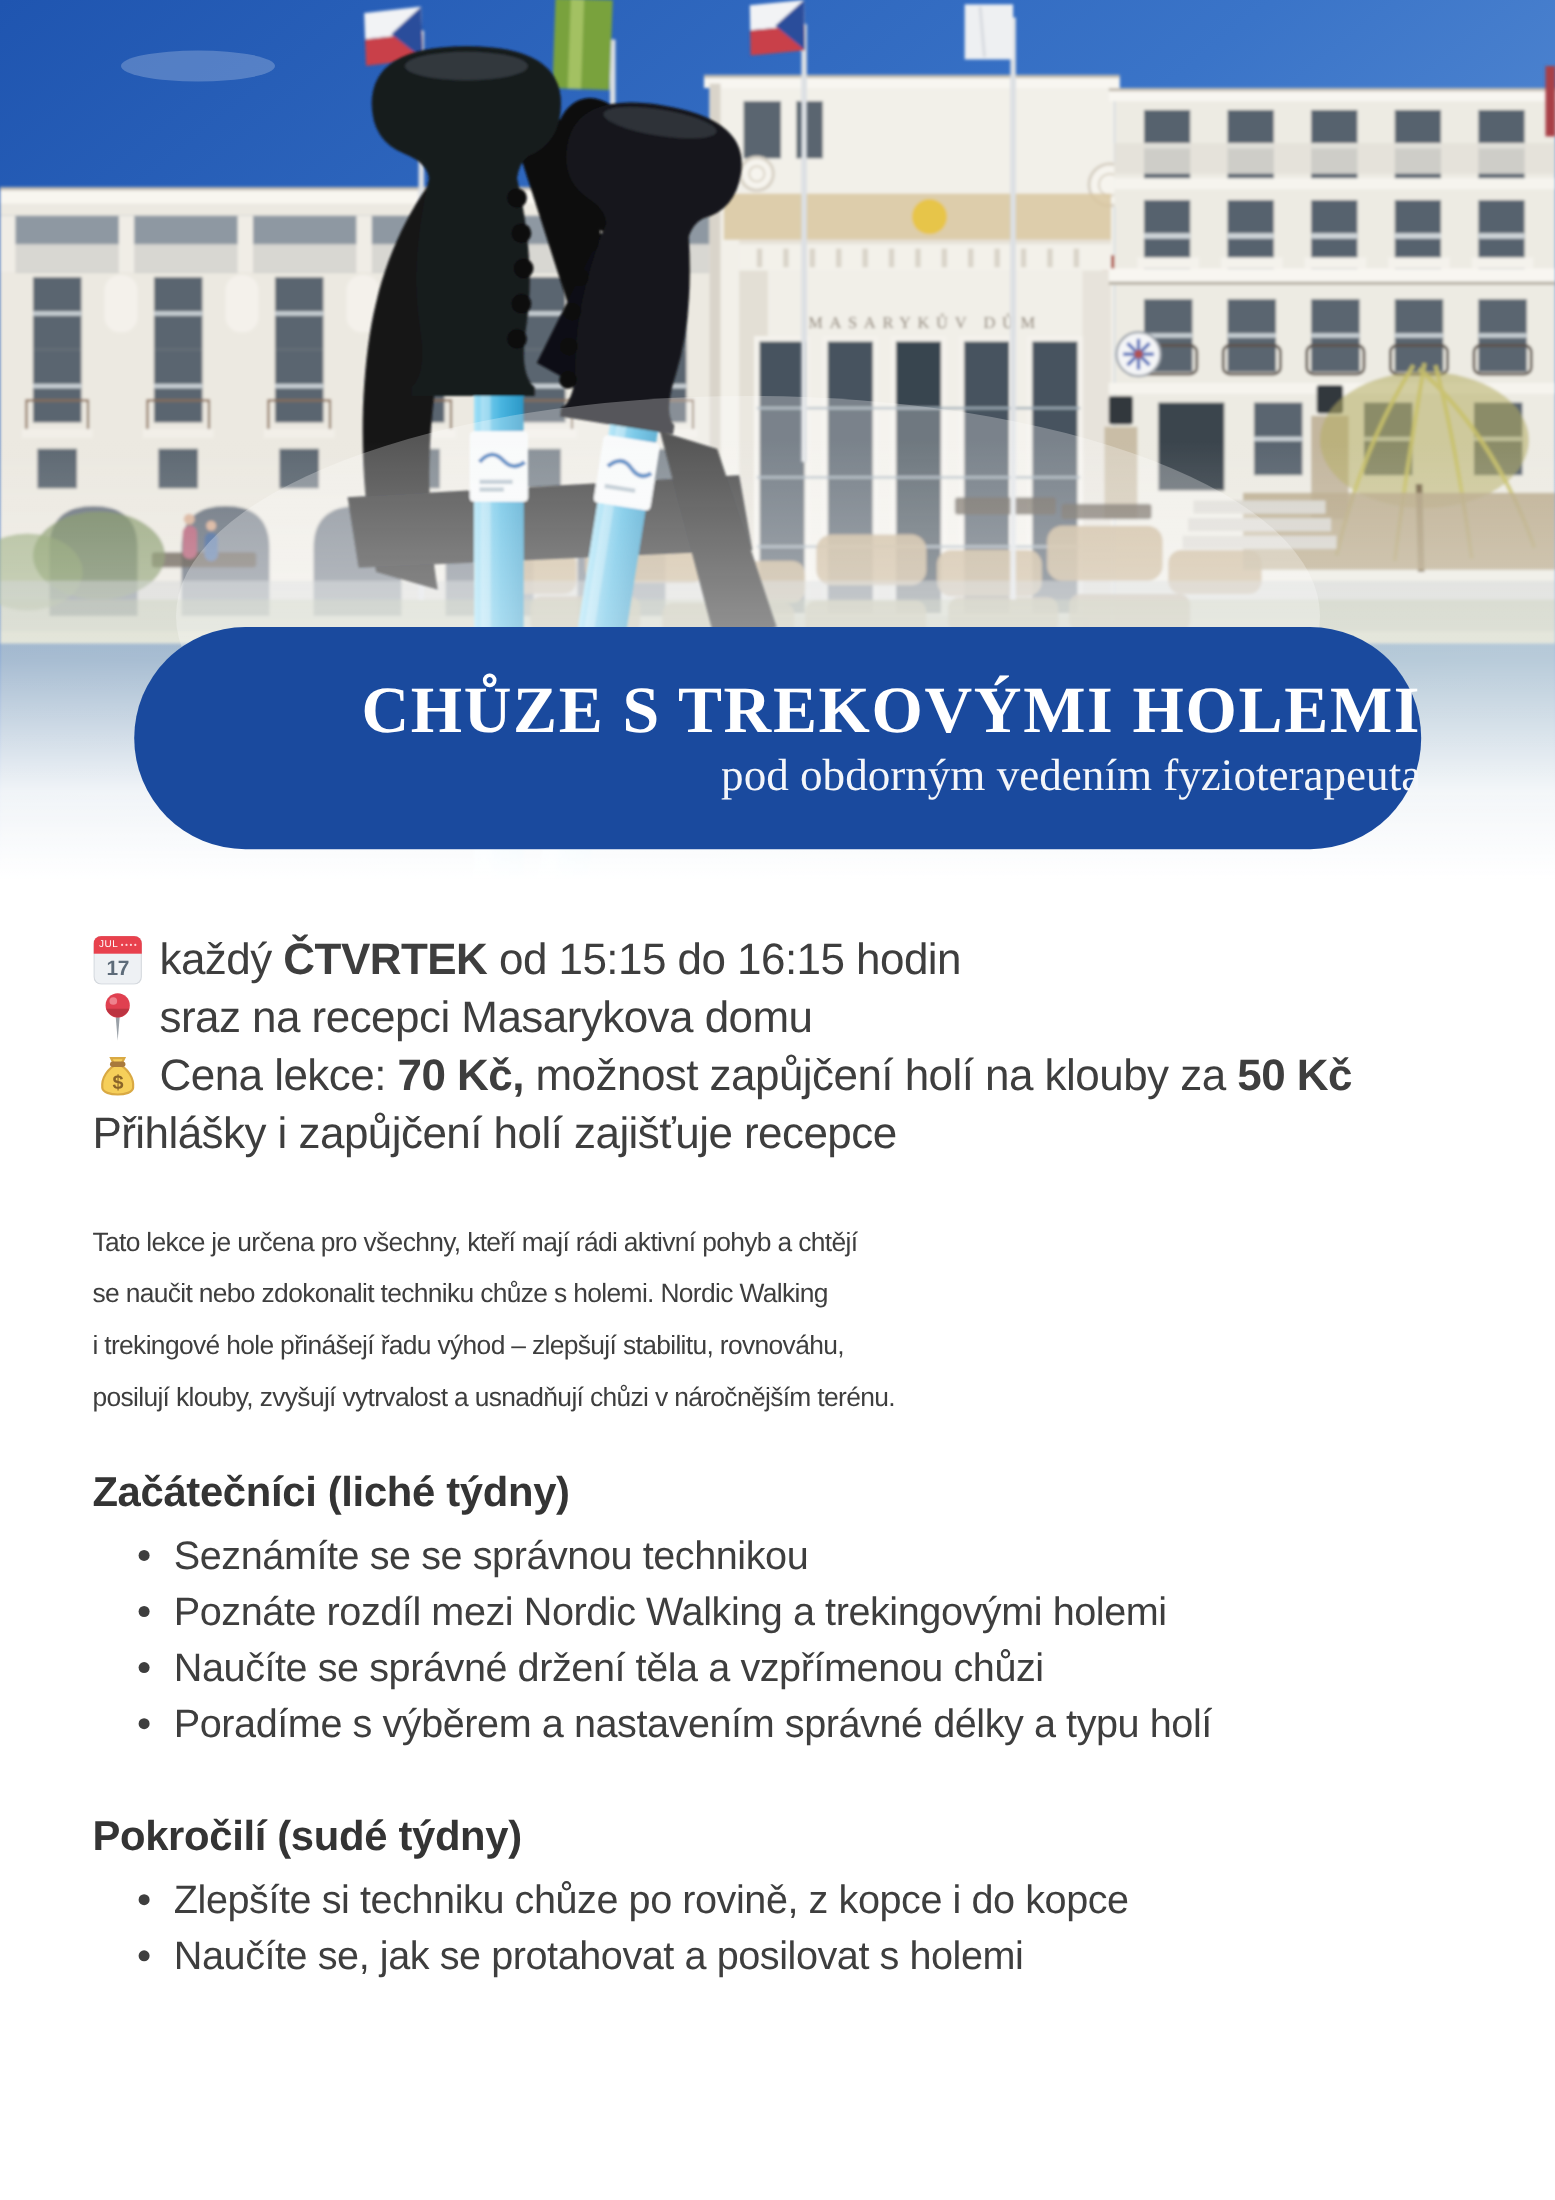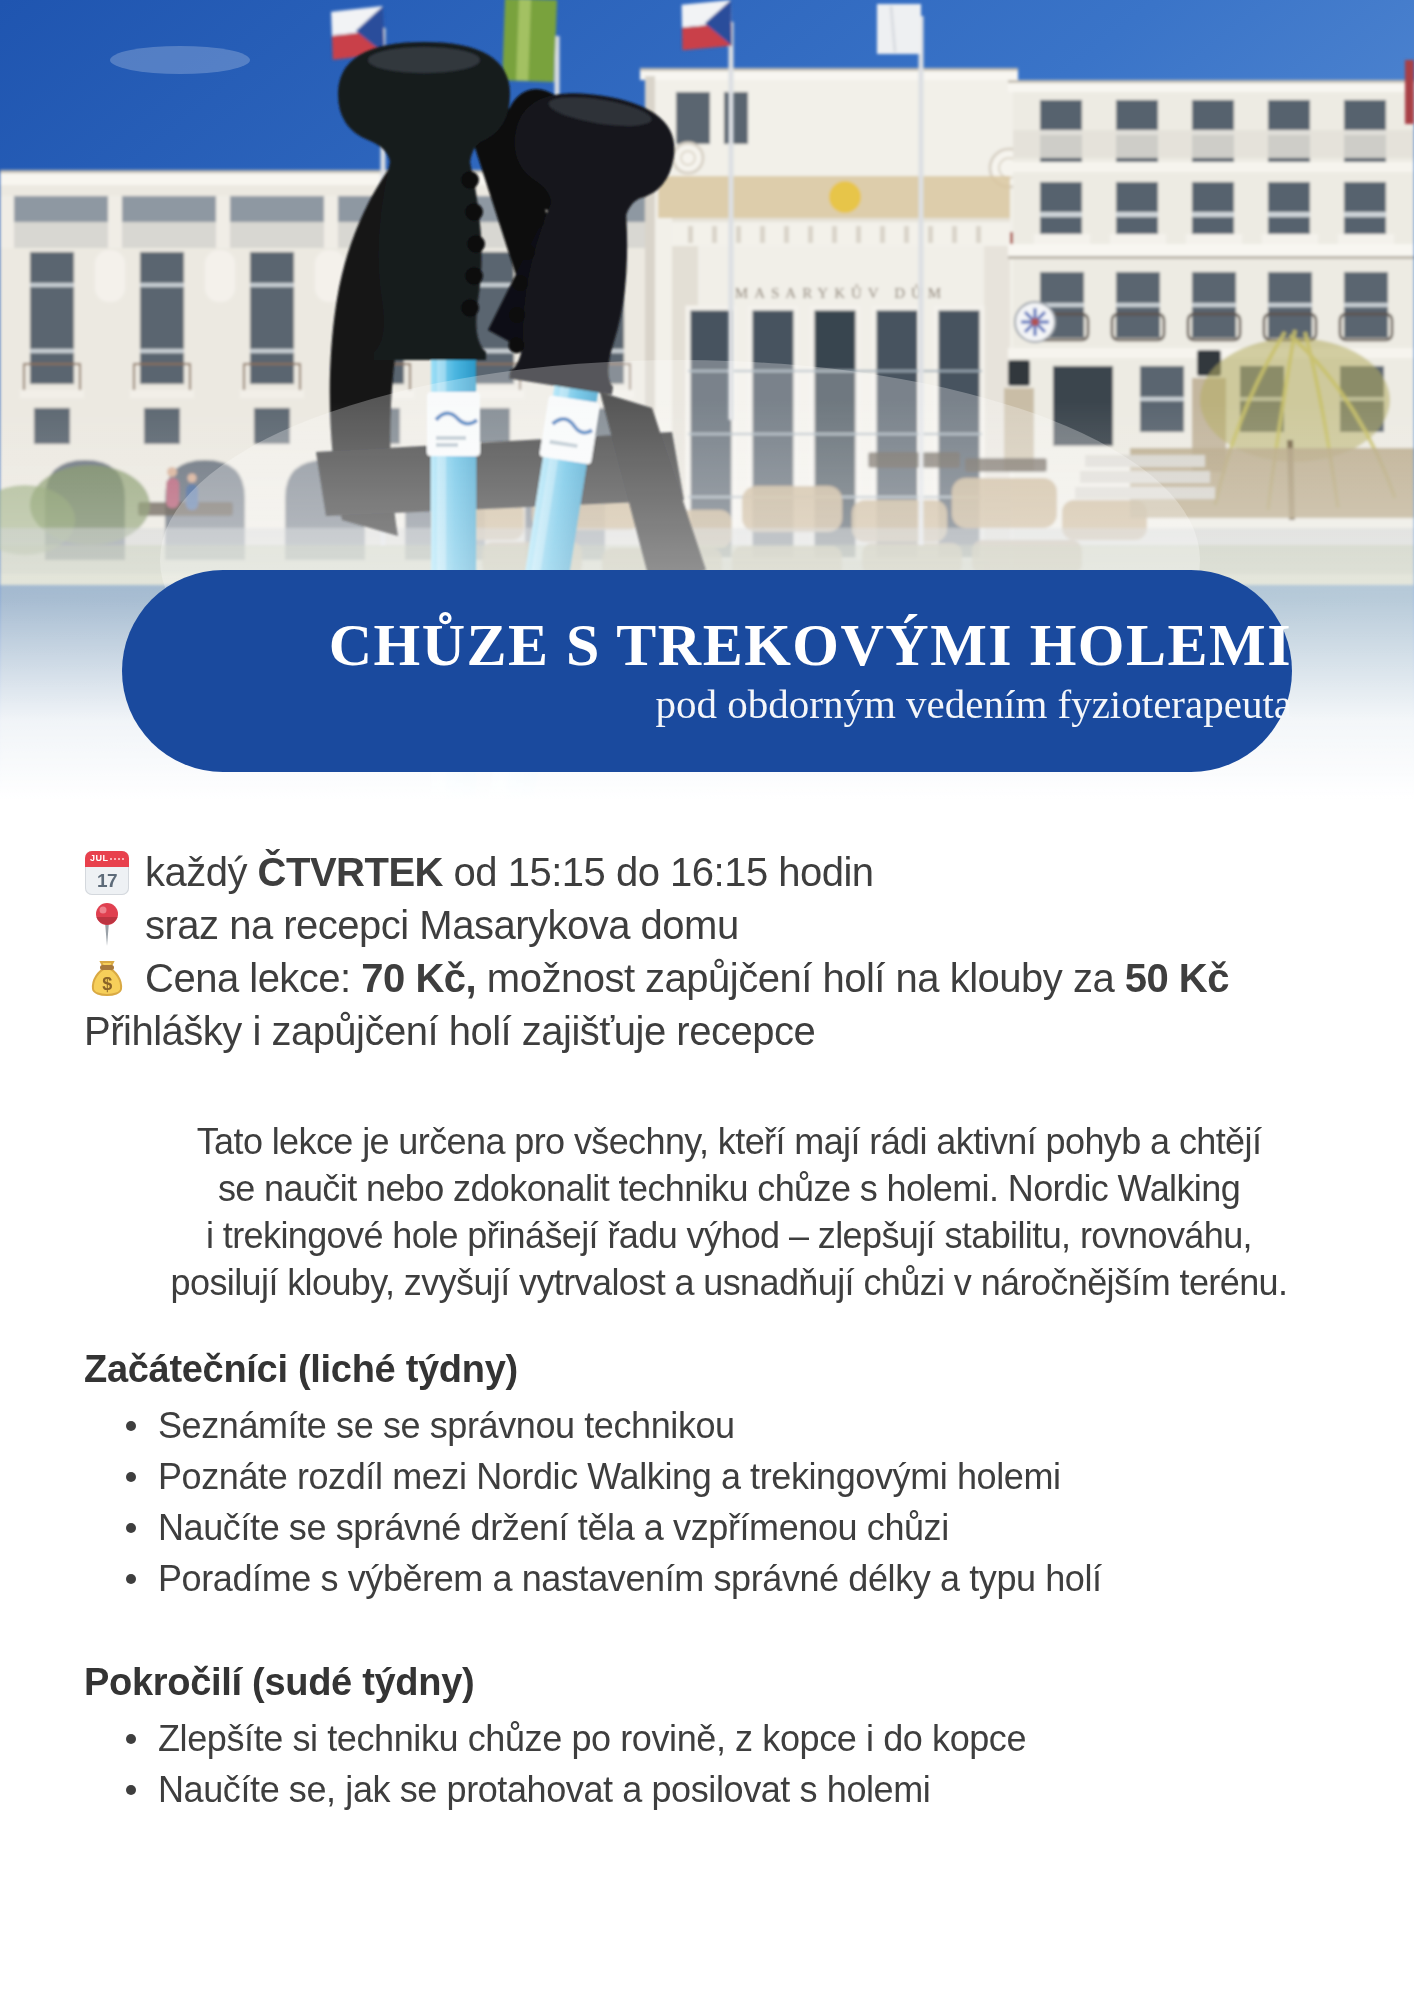--- a/index.html
+++ b/index.html
@@ -19,27 +19,27 @@
   .content{position:absolute;left:84px;top:846px;width:1290px;z-index:4;}
   .detail-line{display:flex;align-items:center;gap:15px;height:53px;font-size:40px;
                letter-spacing:-0.5px;white-space:nowrap;}
   .detail-line .bold{font-weight:700;}
   .icon-box{width:46px;flex:0 0 46px;display:flex;justify-content:center;align-items:center;}
 
   .cal{width:44px;height:44px;border-radius:7px;background:#eef1f4;overflow:hidden;
        box-shadow:inset 0 0 0 1px #d4d8dd;display:flex;flex-direction:column;}
   .cal-top{height:16px;background:#e8414d;display:flex;align-items:center;justify-content:space-between;
            padding:0 5px;}
-  .cal-month{font-size:9px;font-weight:700;color:#ffffff;letter-spacing:.5px;line-height:1;}
+  .cal-month{font-size:9px;font-weight:400;color:#ffffff;letter-spacing:.5px;line-height:1;}
   .cal-dots{display:flex;gap:2px;}
   .cal-dot{width:2px;height:2px;border-radius:50%;background:#ffd7da;}
   .cal-day{flex:1;display:flex;align-items:center;justify-content:center;font-size:19px;font-weight:700;
            color:#5d6b79;line-height:1;}
 
-  .intro{margin-top:60px;font-size:36px;letter-spacing:-0.6px;line-height:47px;text-align:center;}
+  .intro{margin-top:48px;font-size:24px;letter-spacing:-0.6px;line-height:47px;}
   .intro-line{white-space:nowrap;}
 
   .section-heading{margin-top:42px;font-size:38px;font-weight:700;color:#343434;letter-spacing:-0.3px;
                    white-space:nowrap;}
   .section-heading.adv{margin-top:57px;}
   ul.bullets{list-style:none;margin:9px 0 0 0;padding:0;}
   ul.bullets li{position:relative;padding-left:74px;line-height:51px;font-size:36px;
                 letter-spacing:-0.4px;white-space:nowrap;}
   ul.bullets li::before{content:"";position:absolute;left:42px;top:21px;width:10px;height:10px;
                         border-radius:50%;background:#3e3e3e;}

